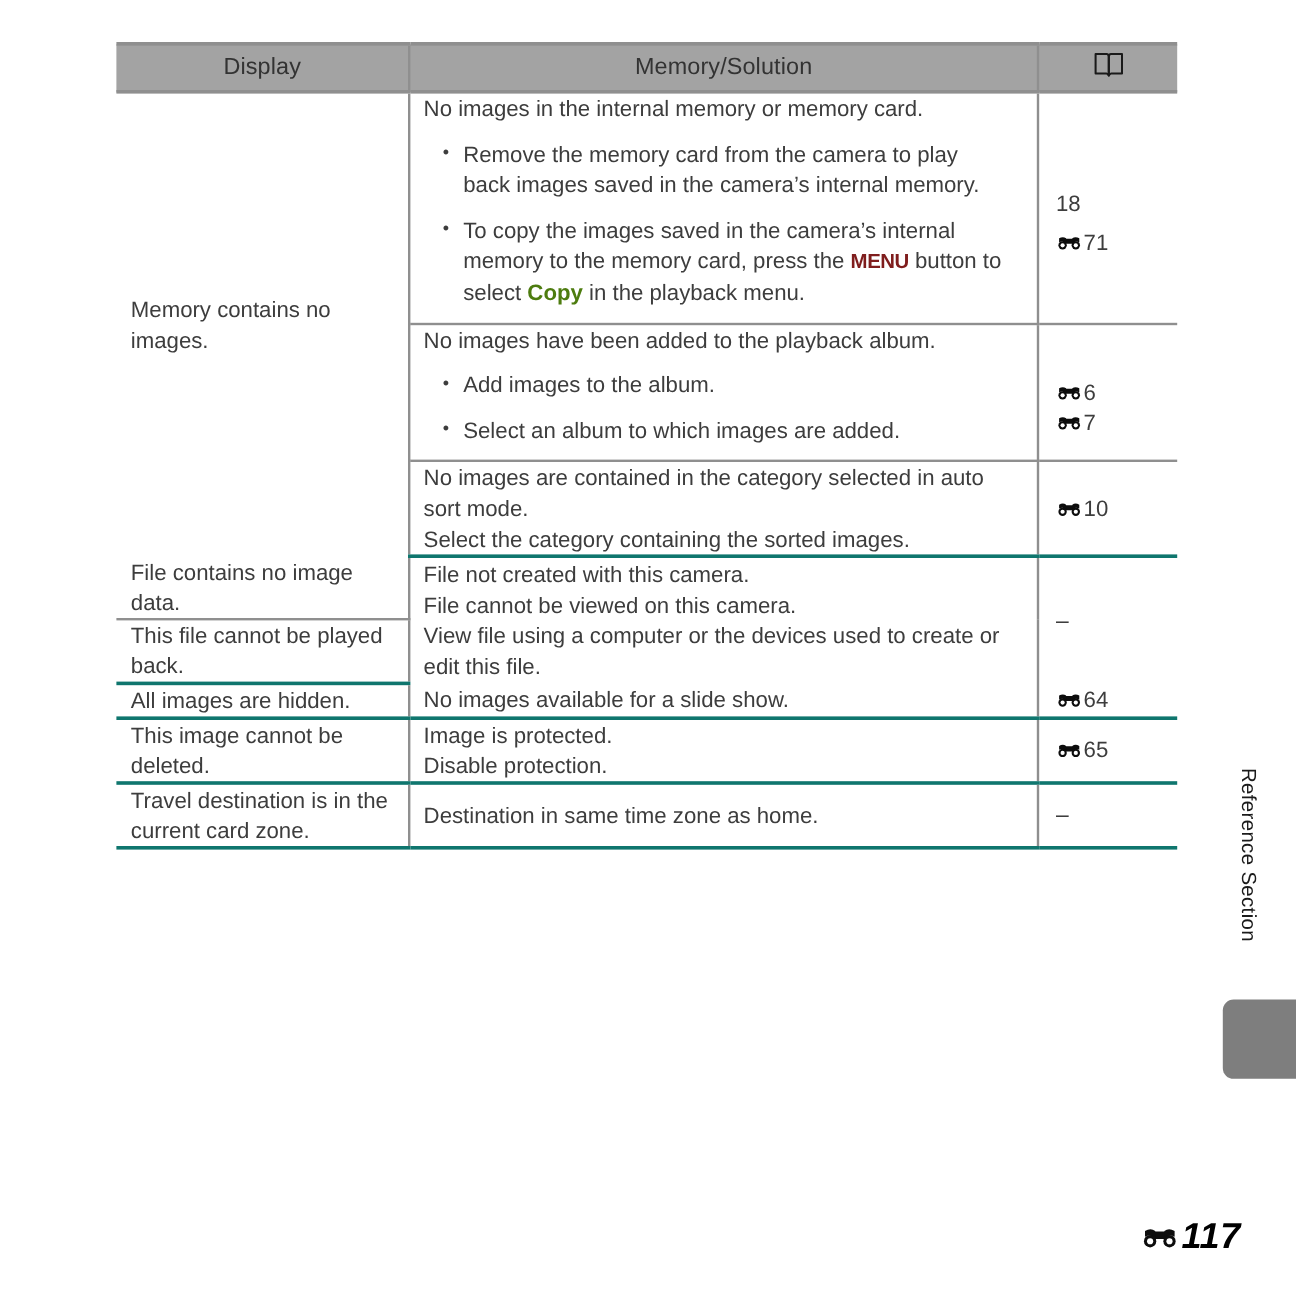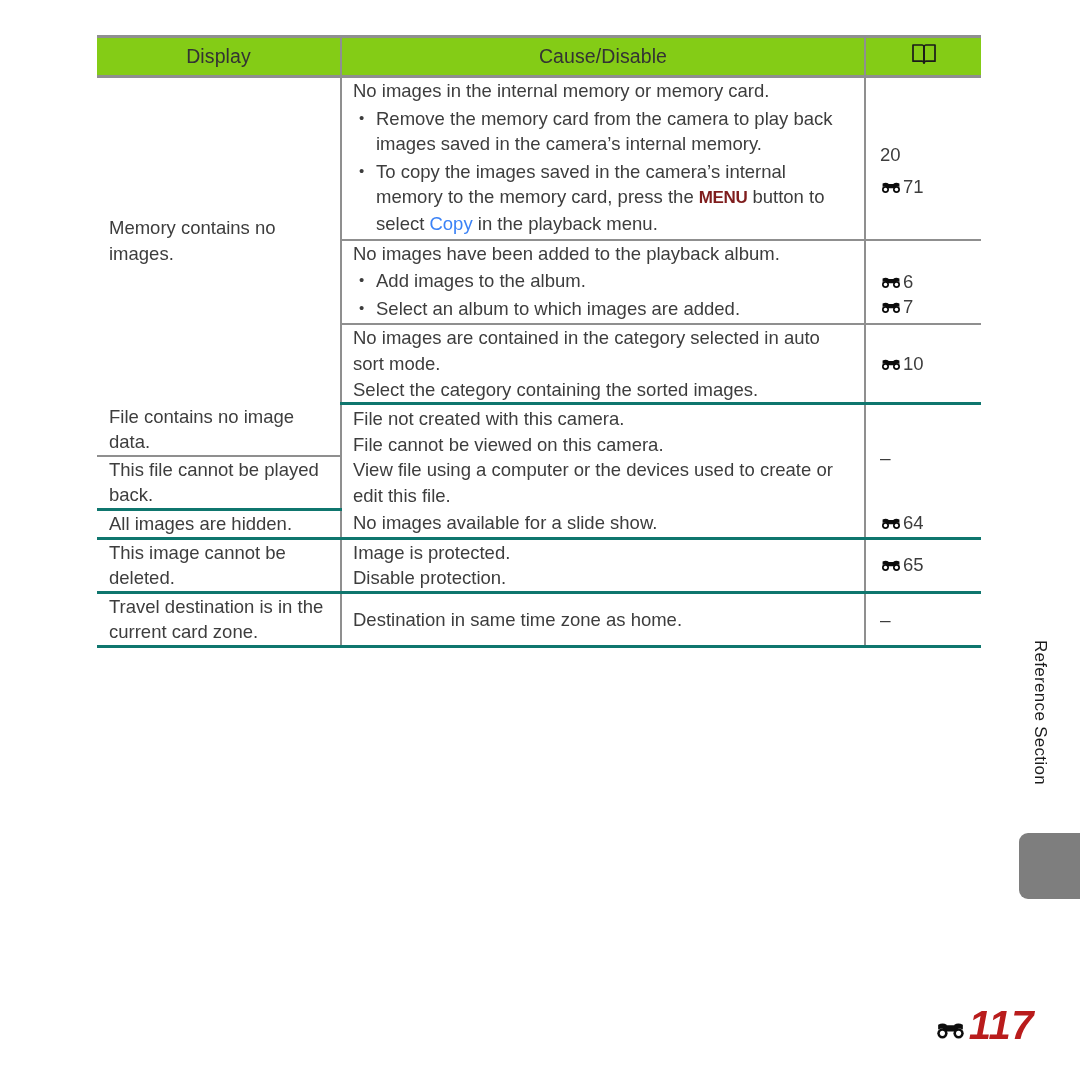--- a/index.html
+++ b/index.html
@@ -29,21 +29,21 @@
     vertical-align: middle;
     padding: 0;
   }
 
   col.c-display { width: 244px; }
   col.c-cause   { width: 524px; }
   col.c-ref     { width: 116px; }
 
   
   .thead-row th {
-    background: #84cc16;
+    background: #a3a3a3;
     height: 37px;
     text-align: center;
     font-weight: normal;
     font-size: 19.5px;
     color: #333333;
     border-top: 3px solid #8f8f8f;
     border-bottom: 3px solid #8f8f8f;
     border-left: 2px solid #8f8f8f;
     border-right: 2px solid #8f8f8f;
     letter-spacing: .1px;
@@ -75,40 +75,40 @@
 
   
   ul.b {
     list-style: none;
     margin: 0;
     padding: 0;
   }
   ul.b li {
     position: relative;
     padding-left: 21px;
-    margin: 2px;
+    margin: 12px;
   }
   ul.b li::before {
     content: "\2022";
     position: absolute;
     left: 4px;
     top: -1px;
     font-size: 15px;
     color: #3d3d3d;
   }
   .plain-line { margin: 0; }
 
   .menu-glyph {
     font-family: "Liberation Sans Narrow", "Liberation Sans", sans-serif;
     font-weight: bold;
     font-size: 17px;
     letter-spacing: -0.4px;
     color: #7f1d1d;
   }
-  .bold-term { font-weight: normal; color: #3b82f6; }
+  .bold-term { font-weight: bold; color: #4d7c0f; }
 
   
   .ref-cell {
     font-size: 18.5px;
     color: #3d3d3d;
     white-space: nowrap;
   }
   .ref-line { display: block; line-height: 25.6px; }
   .dash { font-size: 19px; color: #3d3d3d; }
 
@@ -146,24 +146,24 @@
     height: 66px;
     background: #7e7e7e;
     border-radius: 9px 0 0 9px;
   }
 
   
   .page-num {
     position: absolute;
     right: 46px;
     bottom: 32px;
-    font-size: 40px;
+    font-size: 30px;
     font-style: italic;
     font-weight: bold;
-    color: #b91c1c;
+    color: #000000;
     letter-spacing: .5px;
     white-space: nowrap;
   }
   .page-num .bino {
     width: 33px;
     height: 19px;
     vertical-align: -1px;
     margin-right: 2px;
   }
 </style>
@@ -173,21 +173,21 @@
 <table class="page-table">
   <colgroup>
     <col class="c-display">
     <col class="c-cause">
     <col class="c-ref">
   </colgroup>
 
   <thead>
     <tr class="thead-row">
       <th class="first">Display</th>
-      <th>Cause/Disable</th>
+      <th>Memory/Solution</th>
       <th class="last">
         <span class="book-icon">
           <svg width="26" height="22" viewBox="0 0 26 22" aria-hidden="true">
             <path d="M2 2 H11.3 Q12.6 2 13 4 V20 Q12.3 18.2 11 18.2 H2 Z" fill="none" stroke="#1a1a1a" stroke-width="1.7" stroke-linejoin="round"></path>
             <path d="M24 2 H14.7 Q13.4 2 13 4 V20 Q13.7 18.2 15 18.2 H24 Z" fill="none" stroke="#1a1a1a" stroke-width="1.7" stroke-linejoin="round"></path>
           </svg>
         </span>
       </th>
     </tr>
   </thead>
@@ -199,21 +199,21 @@
 
       <td class="body-cell padc vtop cell-pad-v thin-bottom">
         <p class="plain-line">No images in the internal memory or memory card.</p>
         <ul class="b">
           <li>Remove the memory card from the camera to play back images saved in the camera’s internal memory.</li>
           <li><span>To copy the images saved in the camera’s internal memory to the memory card, press the <span class="menu-glyph">MENU</span> button to select <span class="bold-term">Copy</span> in the playback menu.</span></li>
         </ul>
       </td>
 
       <td class="body-cell last padr vtop cell-pad-v thin-bottom ref-cell">
-        <span class="ref-line" style="margin-top:25px">20</span>
+        <span class="ref-line" style="margin-top:25px">18</span>
         <span class="ref-line" style="margin-top:7px"><span class="bino">
               <svg width="22" height="13" viewBox="0 0 34 20" aria-hidden="true">
                 <rect x="9" y="4.5" width="16" height="6.5" rx="2" fill="#0d0d0d"></rect>
                 <path d="M4 4 Q9 1 13 4 L13 9 Q8 7 4 9 Z" fill="#0d0d0d"></path>
                 <path d="M30 4 Q25 1 21 4 L21 9 Q26 7 30 9 Z" fill="#0d0d0d"></path>
                 <circle cx="8.5" cy="13" r="5.4" fill="#0d0d0d"></circle>
                 <circle cx="25.5" cy="13" r="5.4" fill="#0d0d0d"></circle>
                 <circle cx="8.5" cy="13" r="2.7" fill="#ffffff"></circle>
                 <circle cx="25.5" cy="13" r="2.7" fill="#ffffff"></circle>
               </svg></span><span>71</span></span>

